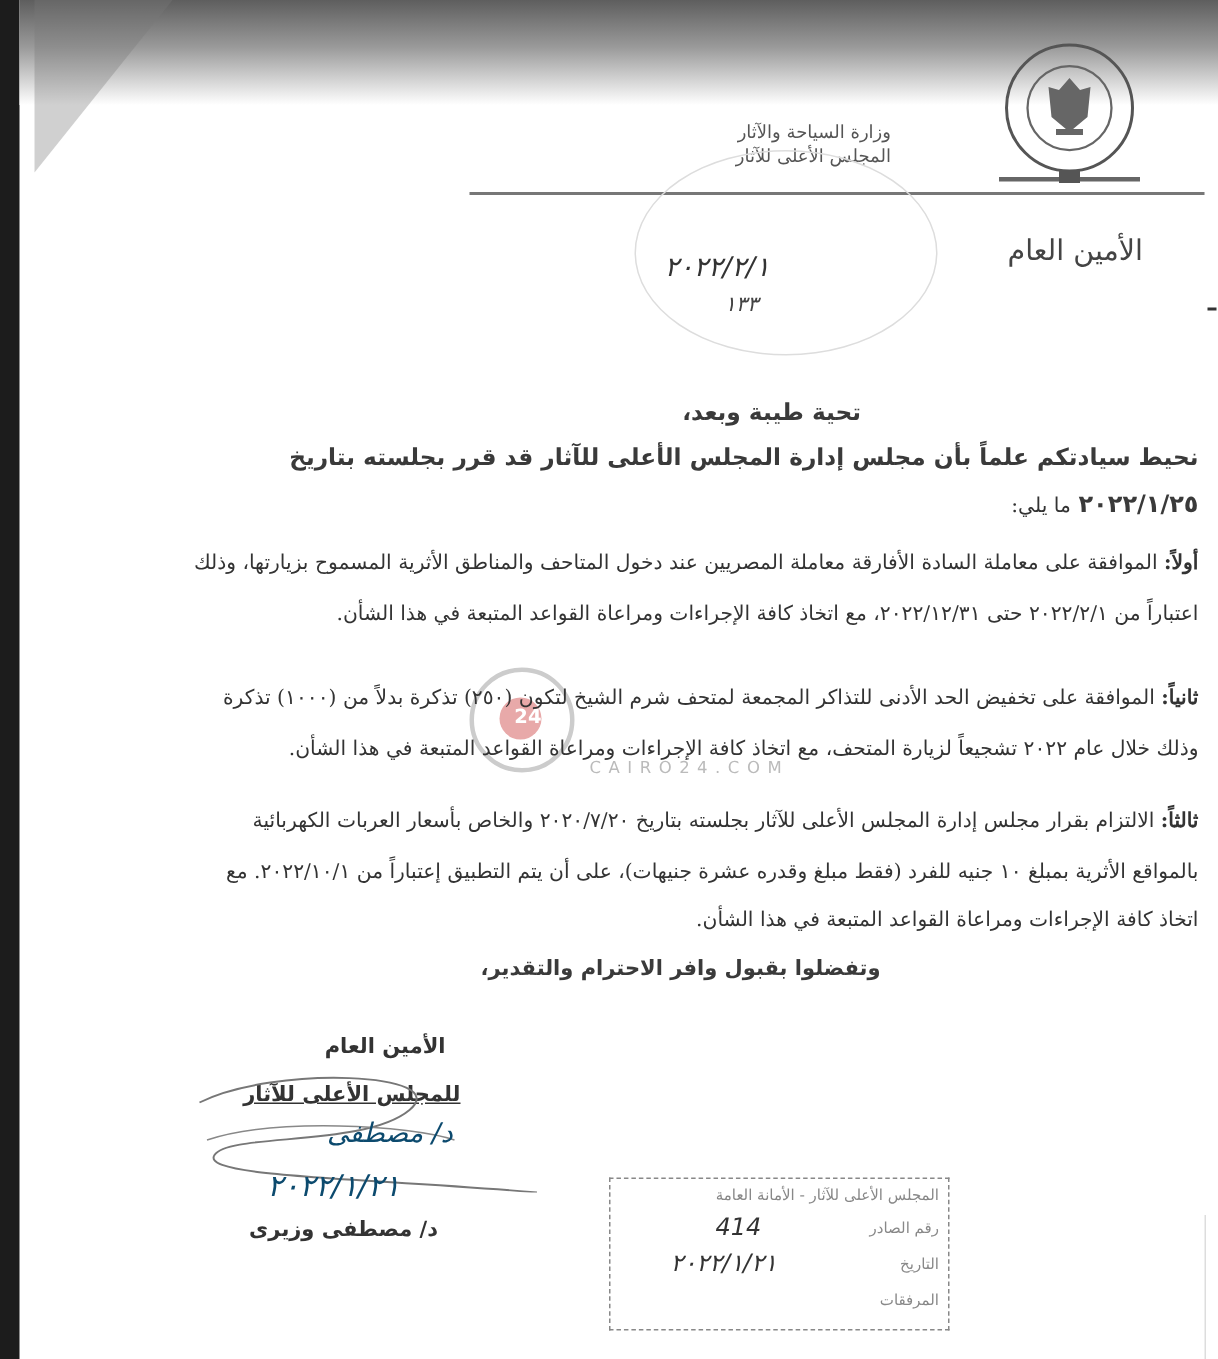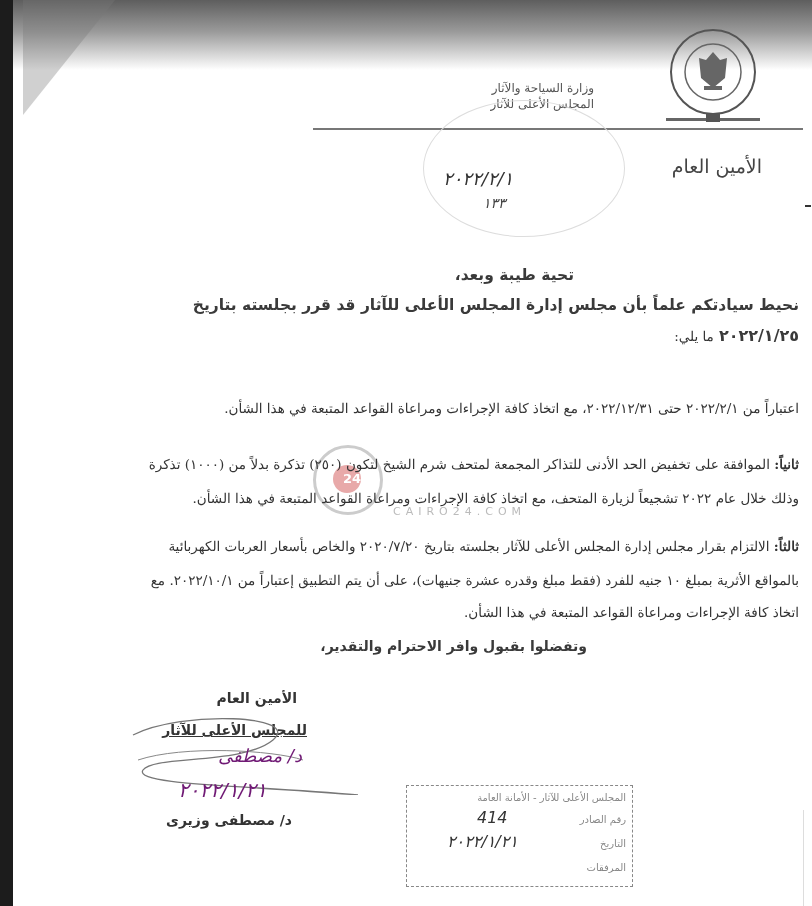--- a/index.html
+++ b/index.html
@@ -8,21 +8,21 @@
     .top-shade { position:absolute; left:13px; top:0; width:799px; height:70px; background:linear-gradient(to bottom,#5e5e5e 0%,#9a9a9a 45%,#fff 100%); }
     .corner-shade { position:absolute; left:23px; top:0; width:0; height:0; border-top:115px solid rgba(120,120,120,0.35); border-right:92px solid transparent; }
     .page { position:absolute; left:13px; top:0; width:799px; height:906px; }
     .abs { position:absolute; }
     .rtl { direction:rtl; text-align:right; }
     .header-line { position:absolute; left:300px; top:128px; width:490px; height:2px; background:#777; }
     .ministry-text { position:absolute; right:218px; top:80px; color:#555; font-family:"DejaVu Serif", serif; font-size:12px; line-height:16px; direction:rtl; text-align:right; }
     .logo { position:absolute; left:653px; top:28px; width:94px; height:94px; }
     .sec-gen { position:absolute; right:50px; top:155px; font-family:"DejaVu Serif", serif; font-size:19px; color:#444; direction:rtl; }
     .stamp-circle { position:absolute; left:410px; top:100px; width:200px; height:135px; border:1px solid #ddd; border-radius:50%; }
-    .hand { font-family:"DejaVu Sans", sans-serif; color:#701a75; font-style:italic; }
+    .hand { font-family:"DejaVu Sans", sans-serif; color:#0c4a6e; font-style:italic; }
     .bold-line { font-weight:bold; color:#3a3a3a; font-size:15.5px; }
     .body-line { font-family:"DejaVu Serif", serif; color:#333; font-size:13.5px; }
     .wm-text { position:absolute; left:330px; top:448px; font-size:46px; font-weight:bold; color:#bbb; direction:rtl; }
     .wm-sub { position:absolute; left:380px; top:505px; font-size:11px; letter-spacing:5px; color:#bbb; }
     .wm-circle { position:absolute; left:300px; top:445px; width:64px; height:64px; border:3px solid #ccc; border-radius:50%; }
     .wm-badge { position:absolute; left:320px; top:465px; width:28px; height:28px; border-radius:50%; background:#e8a9a9; color:#fff; font-size:13px; text-align:right; line-height:28px; font-weight:bold; }
     .sig-block { position:absolute; right:505px; font-weight:bold; color:#333; font-size:14px; direction:rtl; }
     .reg-stamp { position:absolute; left:393px; top:785px; width:225px; height:100px; border:1px dashed #888; }
     .reg-line { position:absolute; color:#888; font-size:10px; direction:rtl; }
     .right-edge { position:absolute; right:8px; top:810px; width:1px; height:96px; background:#ddd; }
@@ -60,20 +60,24 @@
   <div class="sec-gen">الأمين العام</div>
   <div class="dash"></div>
 
   <div class="abs rtl bold-line" style="right:238px; top:266px;">تحية طيبة وبعد،</div>
   <div class="abs rtl bold-line" style="right:13px; top:296px; width:770px; letter-spacing:0.3px;">نحيط سيادتكم علماً بأن مجلس إدارة المجلس الأعلى للآثار قد قرر بجلسته بتاريخ</div>
   <div class="abs rtl" style="right:13px; top:326px; direction:rtl;margin-left:48px;">
     <span class="bold-line" style="font-size:16px;">٢٠٢٢/١/٢٥</span>
     <span class="body-line">ما يلي:</span>
   </div>
 
+  <div class="abs rtl body-line" style="right:13px; top:366px; width:770px;">
+    <b>أولاً:</b>
+    <span>الموافقة على معاملة السادة الأفارقة معاملة المصريين عند دخول المتاحف والمناطق الأثرية المسموح بزيارتها، وذلك</span>
+  </div>
   <div class="abs rtl body-line" style="right:13px; top:400px; width:770px;">اعتباراً من ٢٠٢٢/٢/١ حتى ٢٠٢٢/١٢/٣١، مع اتخاذ كافة الإجراءات ومراعاة القواعد المتبعة في هذا الشأن.</div>
 
   <div class="wm-circle"></div>
   <div class="wm-badge">24</div>
   <div class="wm-sub">CAIRO24.COM</div>
 
   <div class="abs rtl body-line" style="right:13px; top:456px; width:770px;">
     <b>ثانياً:</b>
     <span>الموافقة على تخفيض الحد الأدنى للتذاكر المجمعة لمتحف شرم الشيخ لتكون (٢٥٠) تذكرة بدلاً من (١٠٠٠) تذكرة</span>
   </div>

